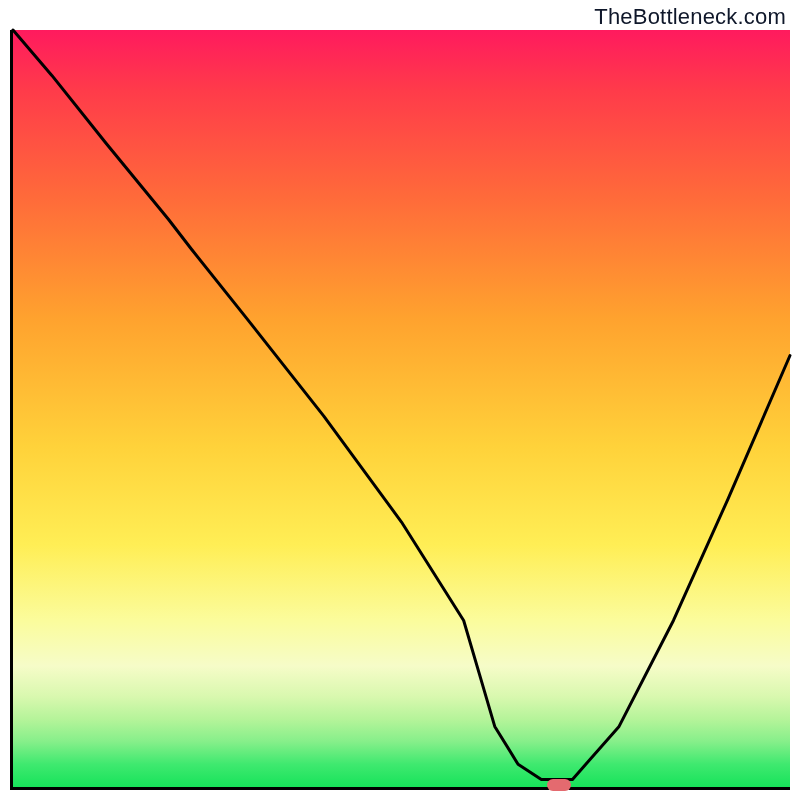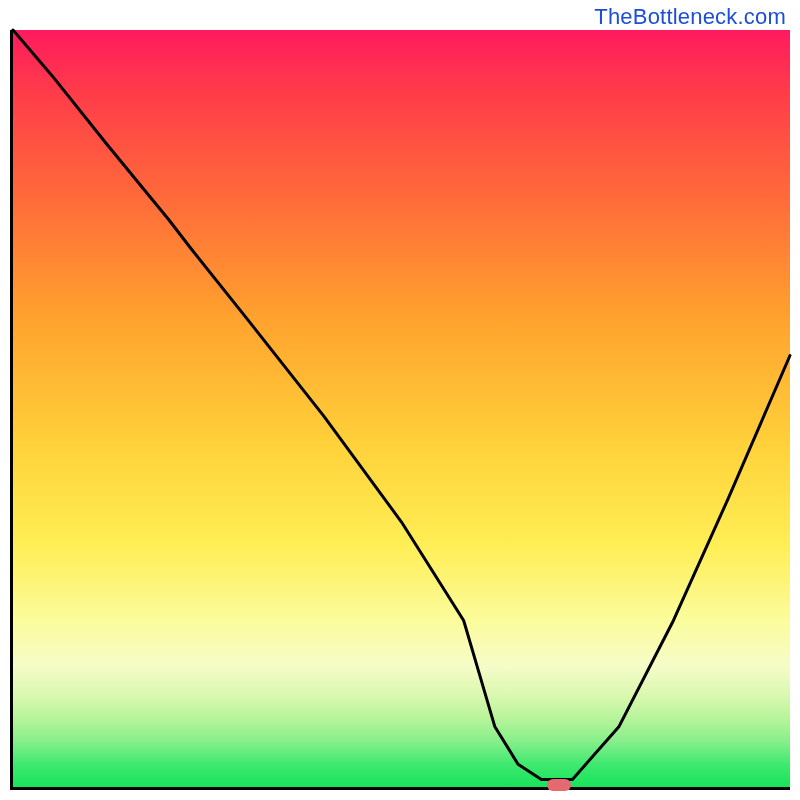--- a/index.html
+++ b/index.html
@@ -14,21 +14,21 @@
     position: relative;
     width: 800px;
     height: 800px;
   }
   .watermark {
     position: absolute;
     top: 4px;
     right: 14px;
     font-size: 22px;
     font-weight: 500;
-    color: #1d4ed8;
+    color: #0f172a;
     letter-spacing: 0.2px;
   }
   .plot-area {
     position: absolute;
     left: 10px;
     top: 30px;
     width: 780px;
     height: 760px;
     border-left: 3px solid #000;
     border-bottom: 3px solid #000;

